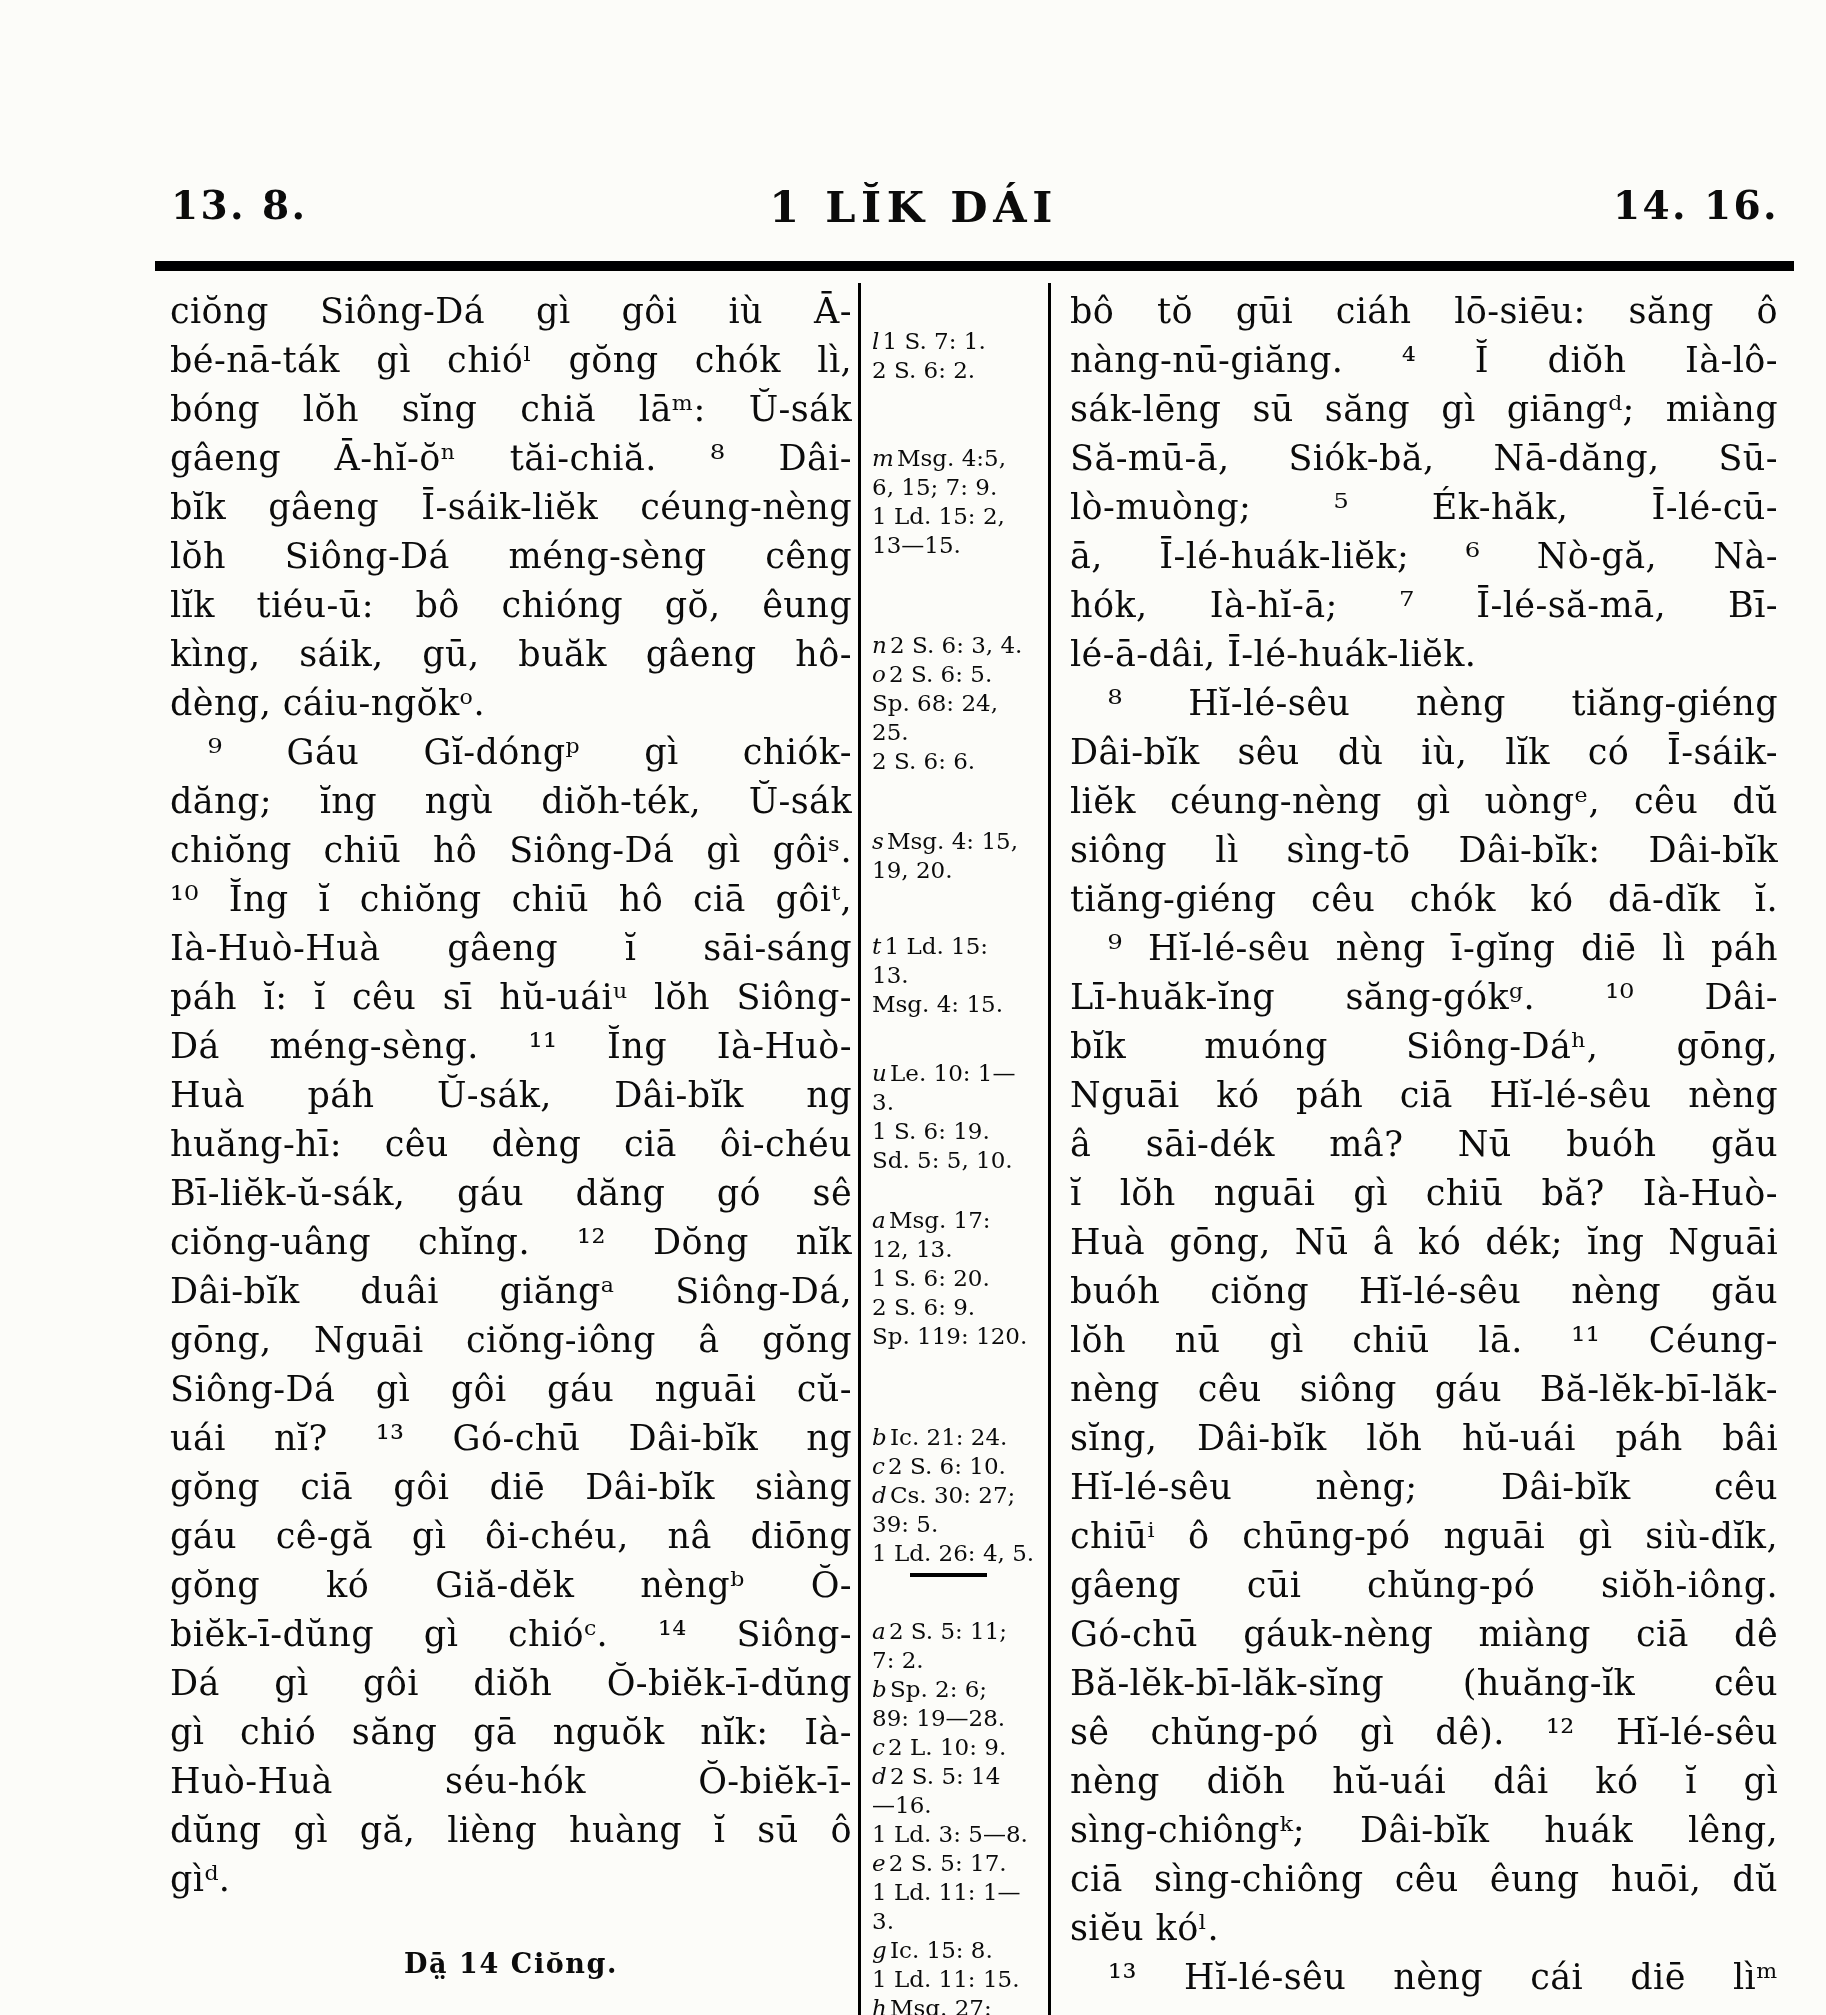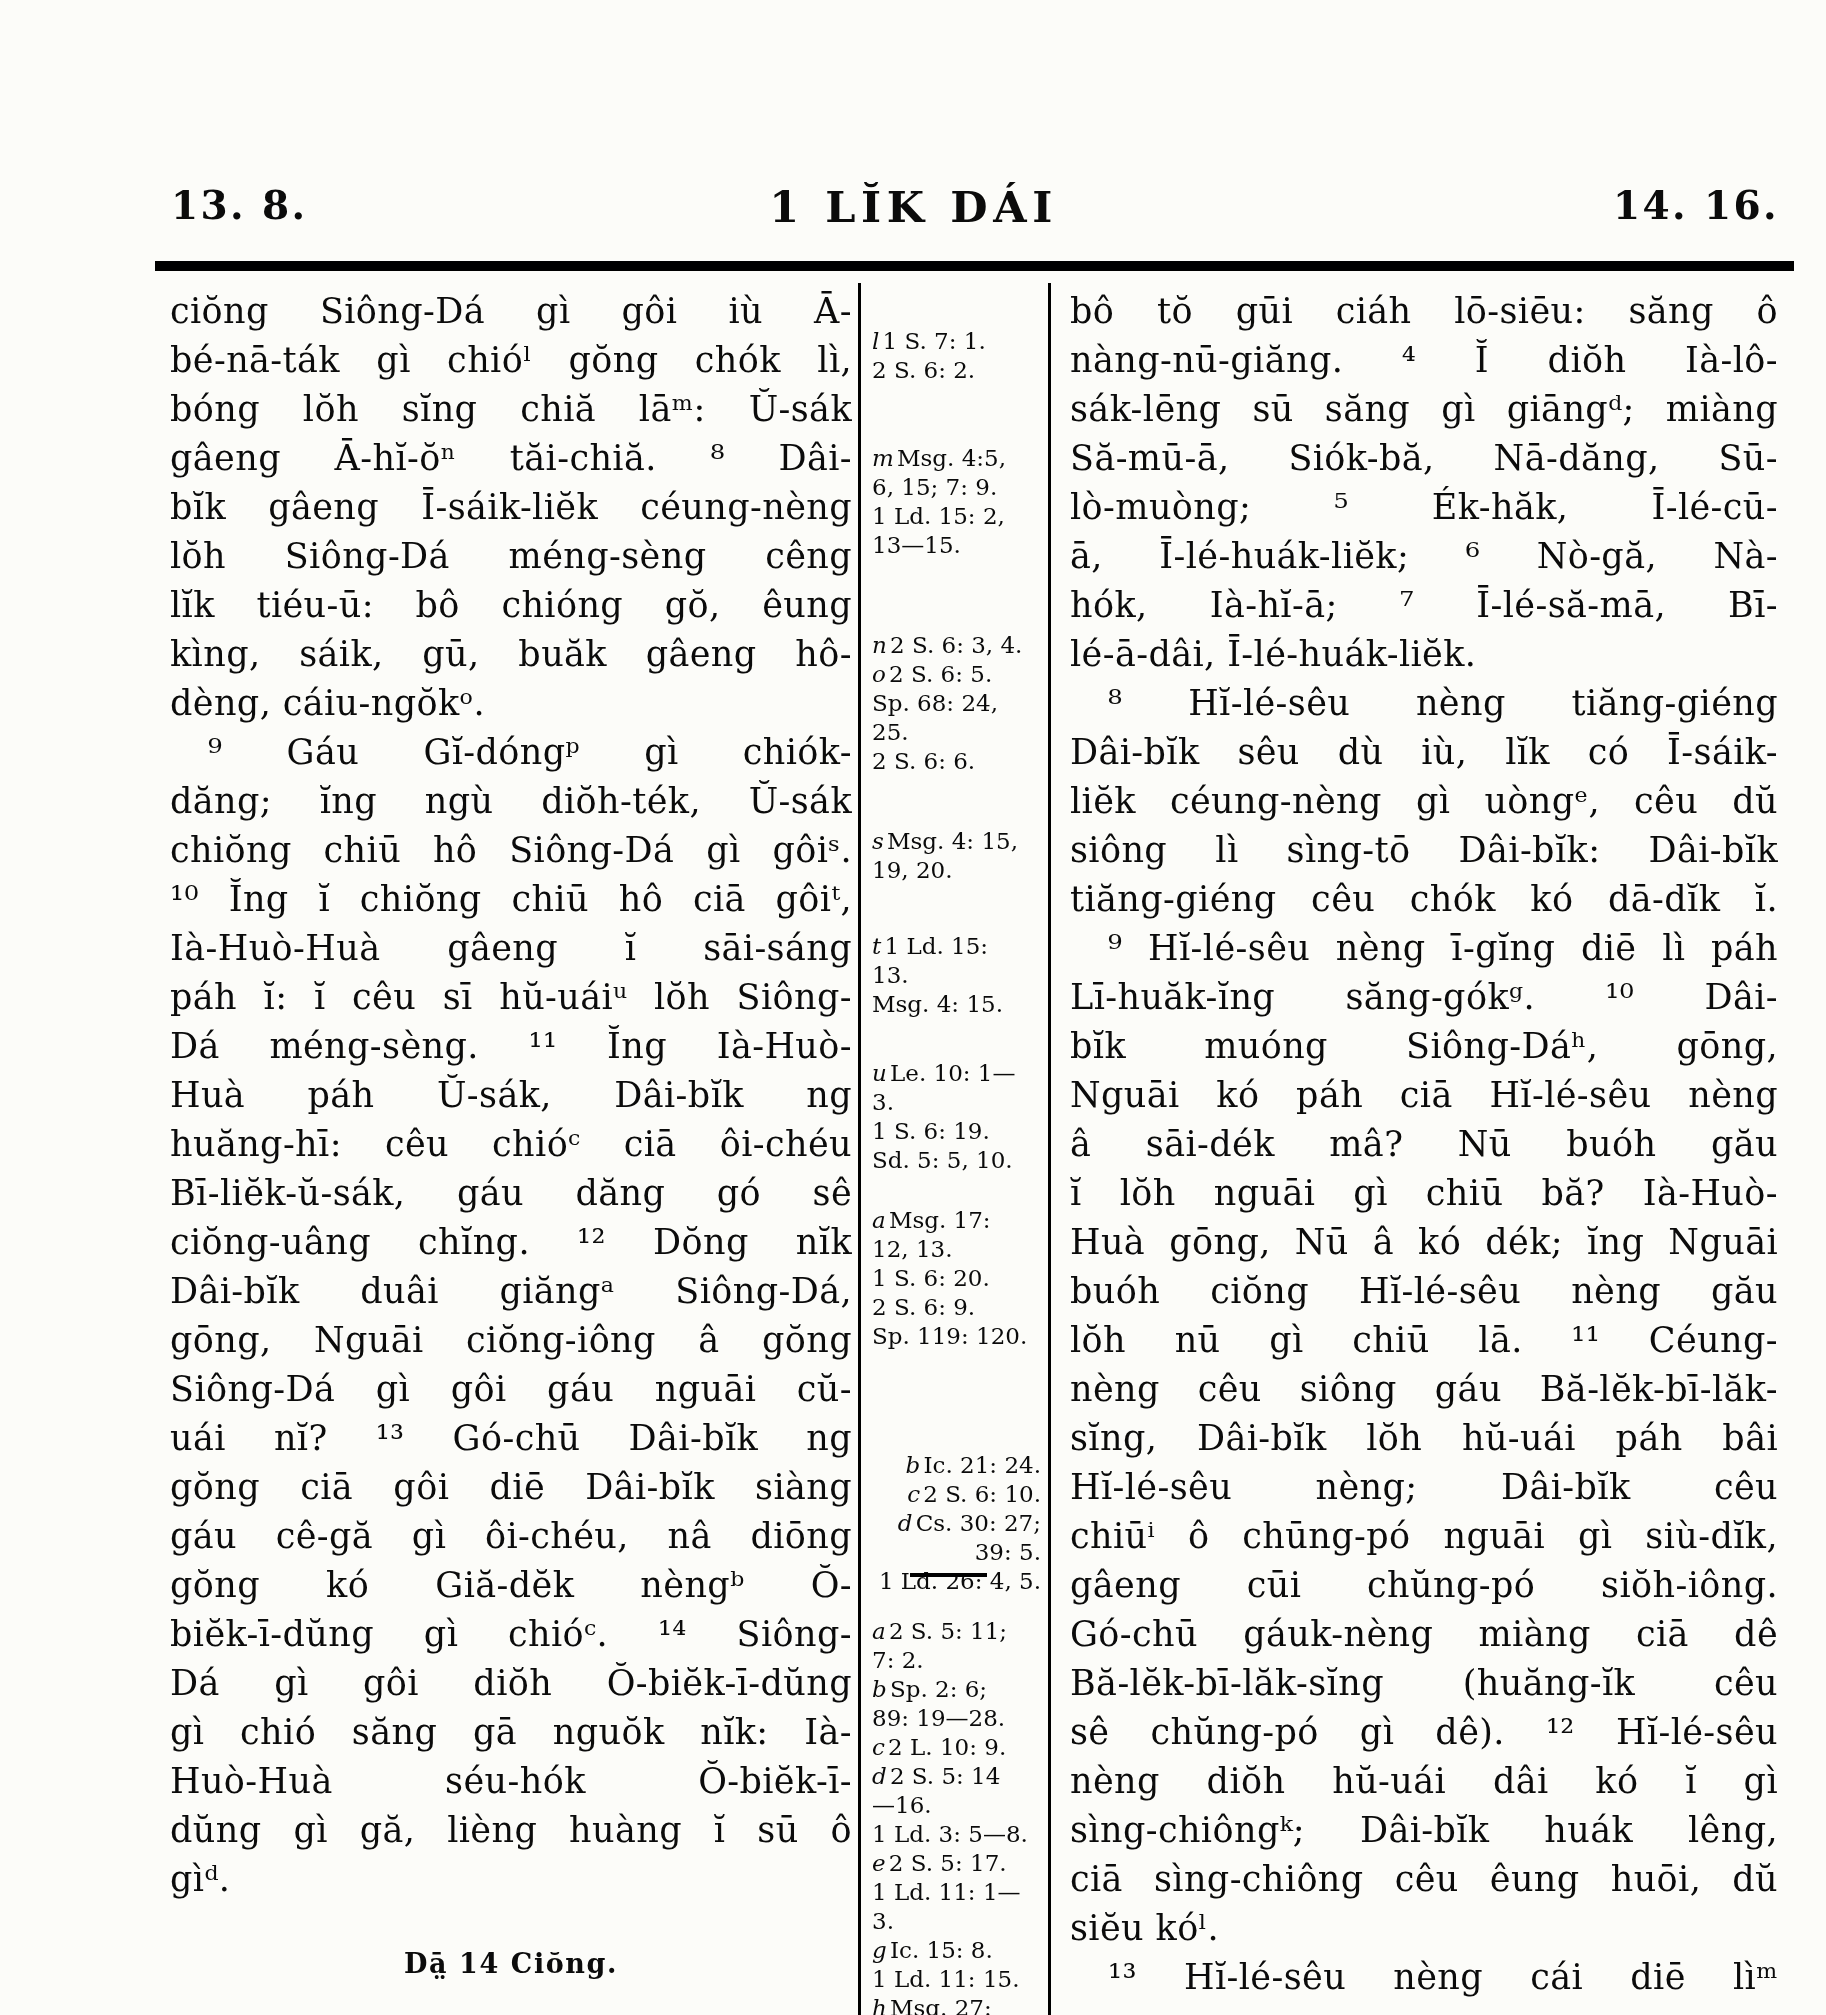--- a/index.html
+++ b/index.html
@@ -60,21 +60,21 @@
       <div class="tline">kìng, sáik, gū, buăk gâeng hô-</div>
       <div class="tline nj">dèng, cáiu-ngŏkᵒ.</div>
       <div class="tline ind">⁹ Gáu Gĭ-dóngᵖ gì chiók-</div>
       <div class="tline">dăng; ĭng ngù diŏh-ték, Ŭ-sák</div>
       <div class="tline">chiŏng chiū hô Siông-Dá gì gôiˢ.</div>
       <div class="tline">¹⁰ Ĭng ĭ chiŏng chiū hô ciā gôiᵗ,</div>
       <div class="tline">Ià-Huò-Huà gâeng ĭ sāi-sáng</div>
       <div class="tline">páh ĭ: ĭ cêu sī hŭ-uáiᵘ lŏh Siông-</div>
       <div class="tline">Dá méng-sèng. ¹¹ Ĭng Ià-Huò-</div>
       <div class="tline">Huà páh Ŭ-sák, Dâi-bĭk ng</div>
-      <div class="tline">huăng-hī: cêu chióᶜ ciā ôi-chéu</div>
+      <div class="tline">huăng-hī: cêu dèng ciā ôi-chéu</div>
       <div class="tline">Bī-liĕk-ŭ-sák, gáu dăng gó sê</div>
       <div class="tline">ciŏng-uâng chĭng. ¹² Dŏng nĭk</div>
       <div class="tline">Dâi-bĭk duâi giăngᵃ Siông-Dá,</div>
       <div class="tline">gōng, Nguāi ciŏng-iông â gŏng</div>
       <div class="tline">Siông-Dá gì gôi gáu nguāi cŭ-</div>
       <div class="tline">uái nĭ? ¹³ Gó-chū Dâi-bĭk ng</div>
       <div class="tline">gŏng ciā gôi diē Dâi-bĭk siàng</div>
       <div class="tline">gáu cê-gă gì ôi-chéu, nâ diōng</div>
       <div class="tline">gŏng kó Giă-dĕk nèngᵇ Ŏ-</div>
       <div class="tline">biĕk-ī-dŭng gì chióᶜ. ¹⁴ Siông-</div>
@@ -126,21 +126,21 @@
       <div class="refline">1 S. 6: 19.</div>
       <div class="refline">Sd. 5: 5, 10.</div>
     </div>
     <div class="refgroup" style="top: 919px;">
       <div class="refline"><i>a</i>Msg. 17:</div>
       <div class="refline">12, 13.</div>
       <div class="refline">1 S. 6: 20.</div>
       <div class="refline">2 S. 6: 9.</div>
       <div class="refline">Sp. 119: 120.</div>
     </div>
-    <div class="refgroup" style="top: 1164px; text-align: right;">
+    <div class="refgroup" style="top: 1136px;">
       <div class="refline"><i>b</i>Ic. 21: 24.</div>
       <div class="refline"><i>c</i>2 S. 6: 10.</div>
       <div class="refline"><i>d</i>Cs. 30: 27;</div>
       <div class="refline">39: 5.</div>
       <div class="refline">1 Ld. 26: 4, 5.</div>
     </div>
     <div class="refdivider" style="top: 1286px;"></div>
     <div class="refgroup" style="top: 1330px;">
       <div class="refline"><i>a</i>2 S. 5: 11;</div>
       <div class="refline">7: 2.</div>

